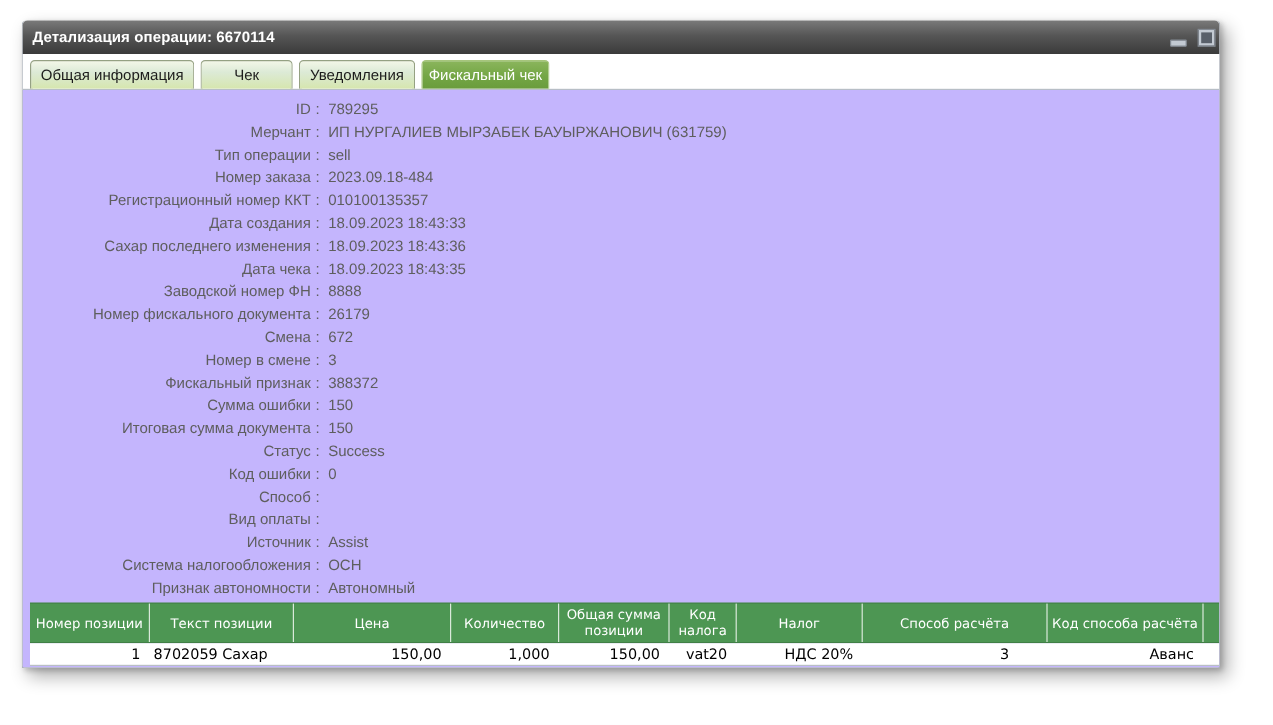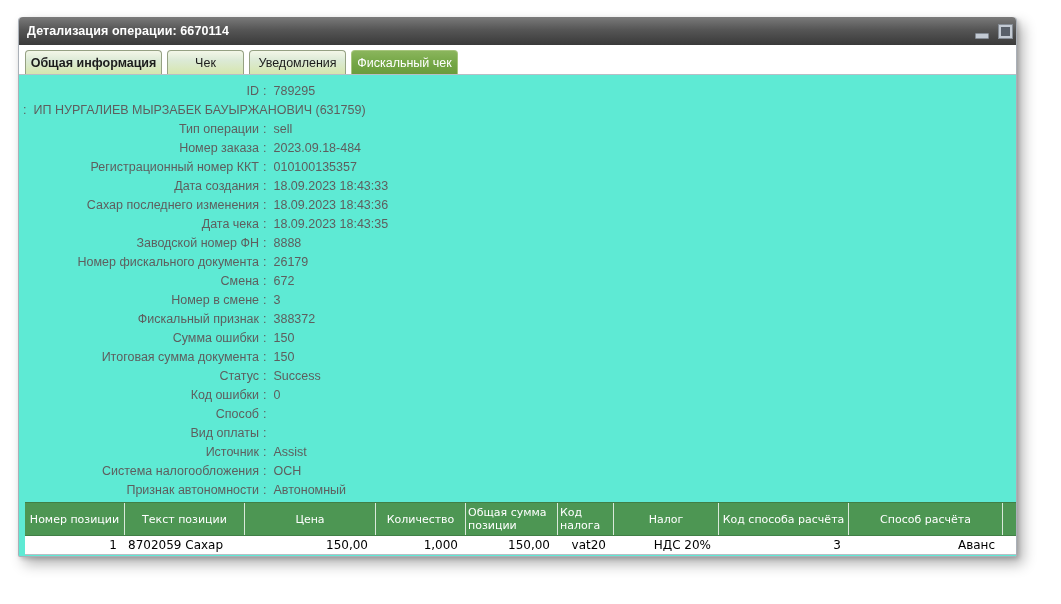--- a/index.html
+++ b/index.html
@@ -28,43 +28,43 @@
     height:30px; background:#fff; border-bottom:1px solid #b7bec6;
     display:flex; align-items:flex-end; gap:5px; padding-left:6px; box-sizing:border-box;
   }
   .tab {
     height:24px; box-sizing:border-box; cursor:pointer;
     display:flex; align-items:center; justify-content:center;
     font-size:12.5px; color:#1c1c1c;
     background:linear-gradient(#f3f7e8,#dcead6 40%,#d6e6ae);
     border:1px solid #95a183; border-bottom:none; border-radius:4px 4px 0 0;
   }
-  .tab-0 { width:137px;font-weight:bold; } .tab-1 { width:77px; } .tab-2 { width:97px; } .tab-3 { width:107px; }
+  .tab-0 { width:137px; } .tab-1 { width:77px; } .tab-2 { width:97px; } .tab-3 { width:107px; }
   .tab.active {
     background:linear-gradient(#8ab55c,#74a645 55%,#6a9c3c);
     border-color:#a6c57c; color:#ffffff;
   }
 
   
-  .content { height:calc(100% - 58px); background:#5eead4; overflow:hidden; }
+  .content { height:calc(100% - 58px); background:#c4b5fd; overflow:hidden; }
 
   .kv { padding-top:7px; }
   .kv-row { display:flex; height:19px; line-height:19px; font-size:12.5px; color:#5e5e5e; white-space:pre; }
   .kv-label { width:240px; text-align:right; }
   .kv-colon { margin-left:4px; margin-right:7px; }
 
   
   .items { margin-left:6px; margin-top:2px; width:calc(100% - 6px); overflow:hidden; }
   .items-header {
     display:flex; height:34px; box-sizing:border-box;
     background:#4d9653; border-top:1px solid #417f46; border-bottom:1px solid #417f46;
   }
   .hcell {
     box-sizing:border-box; display:flex; align-items:center; justify-content:center;
-    text-align:left; color:#ffffff; font-family:"DejaVu Sans",sans-serif;
+    text-align:center; color:#ffffff; font-family:"DejaVu Sans",sans-serif;
     font-size:11px; line-height:13px; padding:0 2px;
     border-right:1px solid #d9e9da; flex-shrink:0;
   }
   .items-row {
     display:flex; height:18px; align-items:center; background:#fff;
     font-family:"DejaVu Sans",sans-serif; font-size:12px; color:#000;
     border-bottom:1px solid #b9bfc5;
   }
   .dcell { box-sizing:border-box; text-align:right; padding-right:8px; flex-shrink:0; }
   .dcell.left { text-align:left; padding-left:3px; padding-right:0; }
@@ -88,21 +88,21 @@
       <div class="tab tab-0">Общая информация</div>
       <div class="tab tab-1">Чек</div>
       <div class="tab tab-2">Уведомления</div>
       <div class="tab tab-3 active">Фискальный чек</div>
     </div>
 
     <div class="content">
 
       <div class="kv">
         <div class="kv-row"><span class="kv-label">ID</span><span class="kv-colon">:</span><span class="kv-value">789295</span></div>
-        <div class="kv-row"><span class="kv-colon">:</span><span class="kv-value">ИП НУРГАЛИЕВ МЫРЗАБЕК БАУЫРЖАНОВИЧ (631759)</span></div>
+        <div class="kv-row"><span class="kv-label">Мерчант</span><span class="kv-colon">:</span><span class="kv-value">ИП НУРГАЛИЕВ МЫРЗАБЕК БАУЫРЖАНОВИЧ (631759)</span></div>
         <div class="kv-row"><span class="kv-label">Тип операции</span><span class="kv-colon">:</span><span class="kv-value">sell</span></div>
         <div class="kv-row"><span class="kv-label">Номер заказа</span><span class="kv-colon">:</span><span class="kv-value">2023.09.18-484</span></div>
         <div class="kv-row"><span class="kv-label">Регистрационный номер ККТ</span><span class="kv-colon">:</span><span class="kv-value">010100135357</span></div>
         <div class="kv-row"><span class="kv-label">Дата создания</span><span class="kv-colon">:</span><span class="kv-value">18.09.2023 18:43:33</span></div>
         <div class="kv-row"><span class="kv-label">Сахар последнего изменения</span><span class="kv-colon">:</span><span class="kv-value">18.09.2023 18:43:36</span></div>
         <div class="kv-row"><span class="kv-label">Дата чека</span><span class="kv-colon">:</span><span class="kv-value">18.09.2023 18:43:35</span></div>
         <div class="kv-row"><span class="kv-label">Заводской номер ФН</span><span class="kv-colon">:</span><span class="kv-value">8888</span></div>
         <div class="kv-row"><span class="kv-label">Номер фискального документа</span><span class="kv-colon">:</span><span class="kv-value">26179</span></div>
         <div class="kv-row"><span class="kv-label">Смена</span><span class="kv-colon">:</span><span class="kv-value">672</span></div>
         <div class="kv-row"><span class="kv-label">Номер в смене</span><span class="kv-colon">:</span><span class="kv-value">3</span></div>
@@ -120,22 +120,22 @@
 
       <div class="items">
         <div class="items-header">
           <div class="hcell c0">Номер позиции</div>
           <div class="hcell c1">Текст позиции</div>
           <div class="hcell c2">Цена</div>
           <div class="hcell c3">Количество</div>
           <div class="hcell c4">Общая сумма позиции</div>
           <div class="hcell c5">Код налога</div>
           <div class="hcell c6">Налог</div>
+          <div class="hcell c8">Способ расчёта</div>
           <div class="hcell c7">Код способа расчёта</div>
-          <div class="hcell c8">Способ расчёта</div>
           <div class="hcell c9"></div>
         </div>
         <div class="items-row">
           <div class="dcell c0">1</div>
           <div class="dcell c1 left">8702059 Сахар</div>
           <div class="dcell c2">150,00</div>
           <div class="dcell c3">1,000</div>
           <div class="dcell c4">150,00</div>
           <div class="dcell c5">vat20</div>
           <div class="dcell c6">НДС 20%</div>

